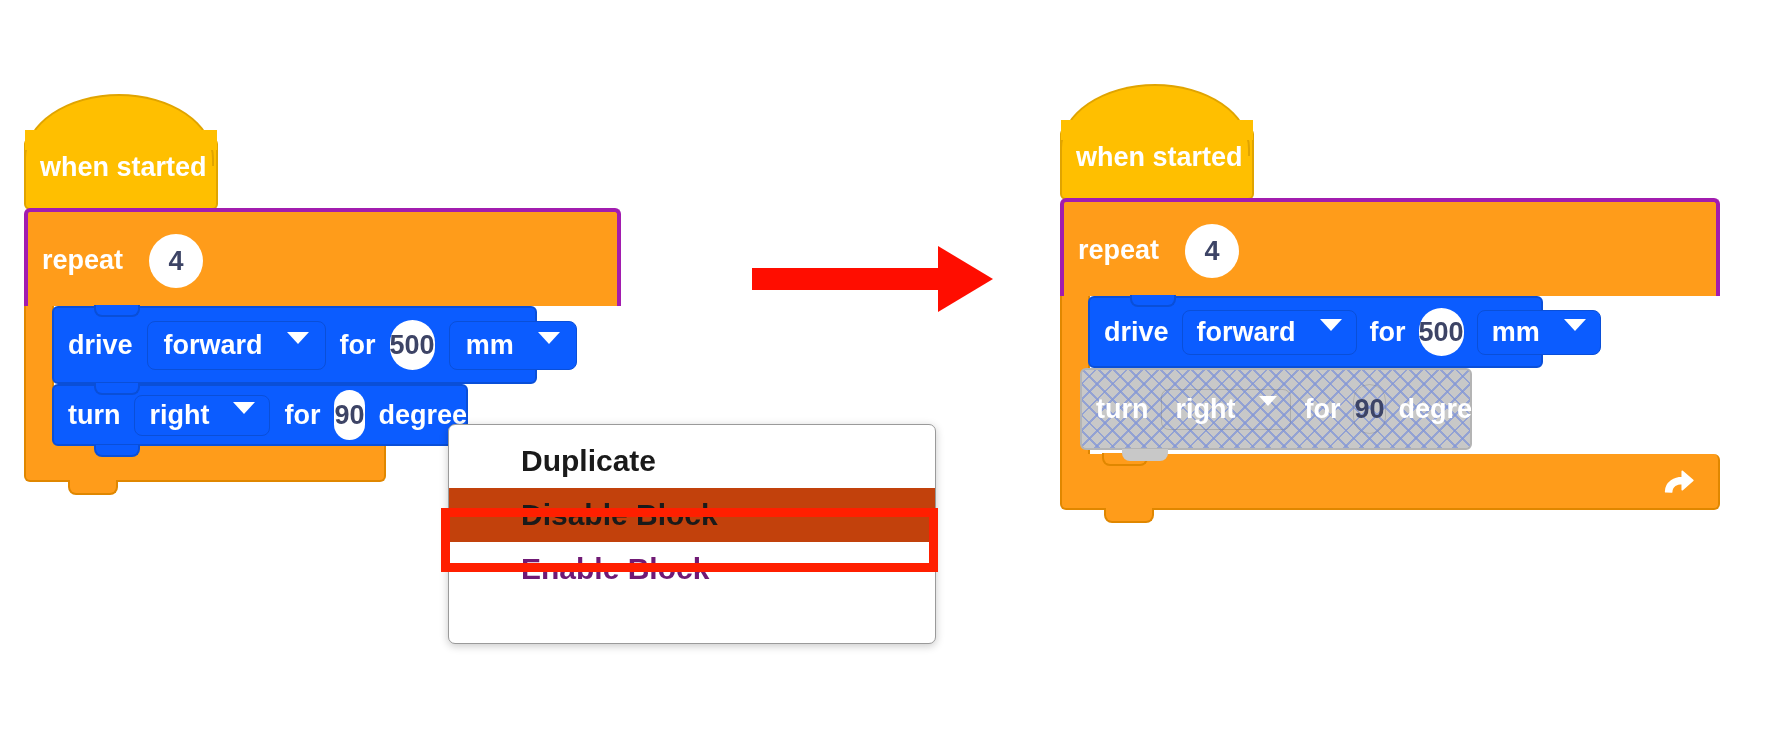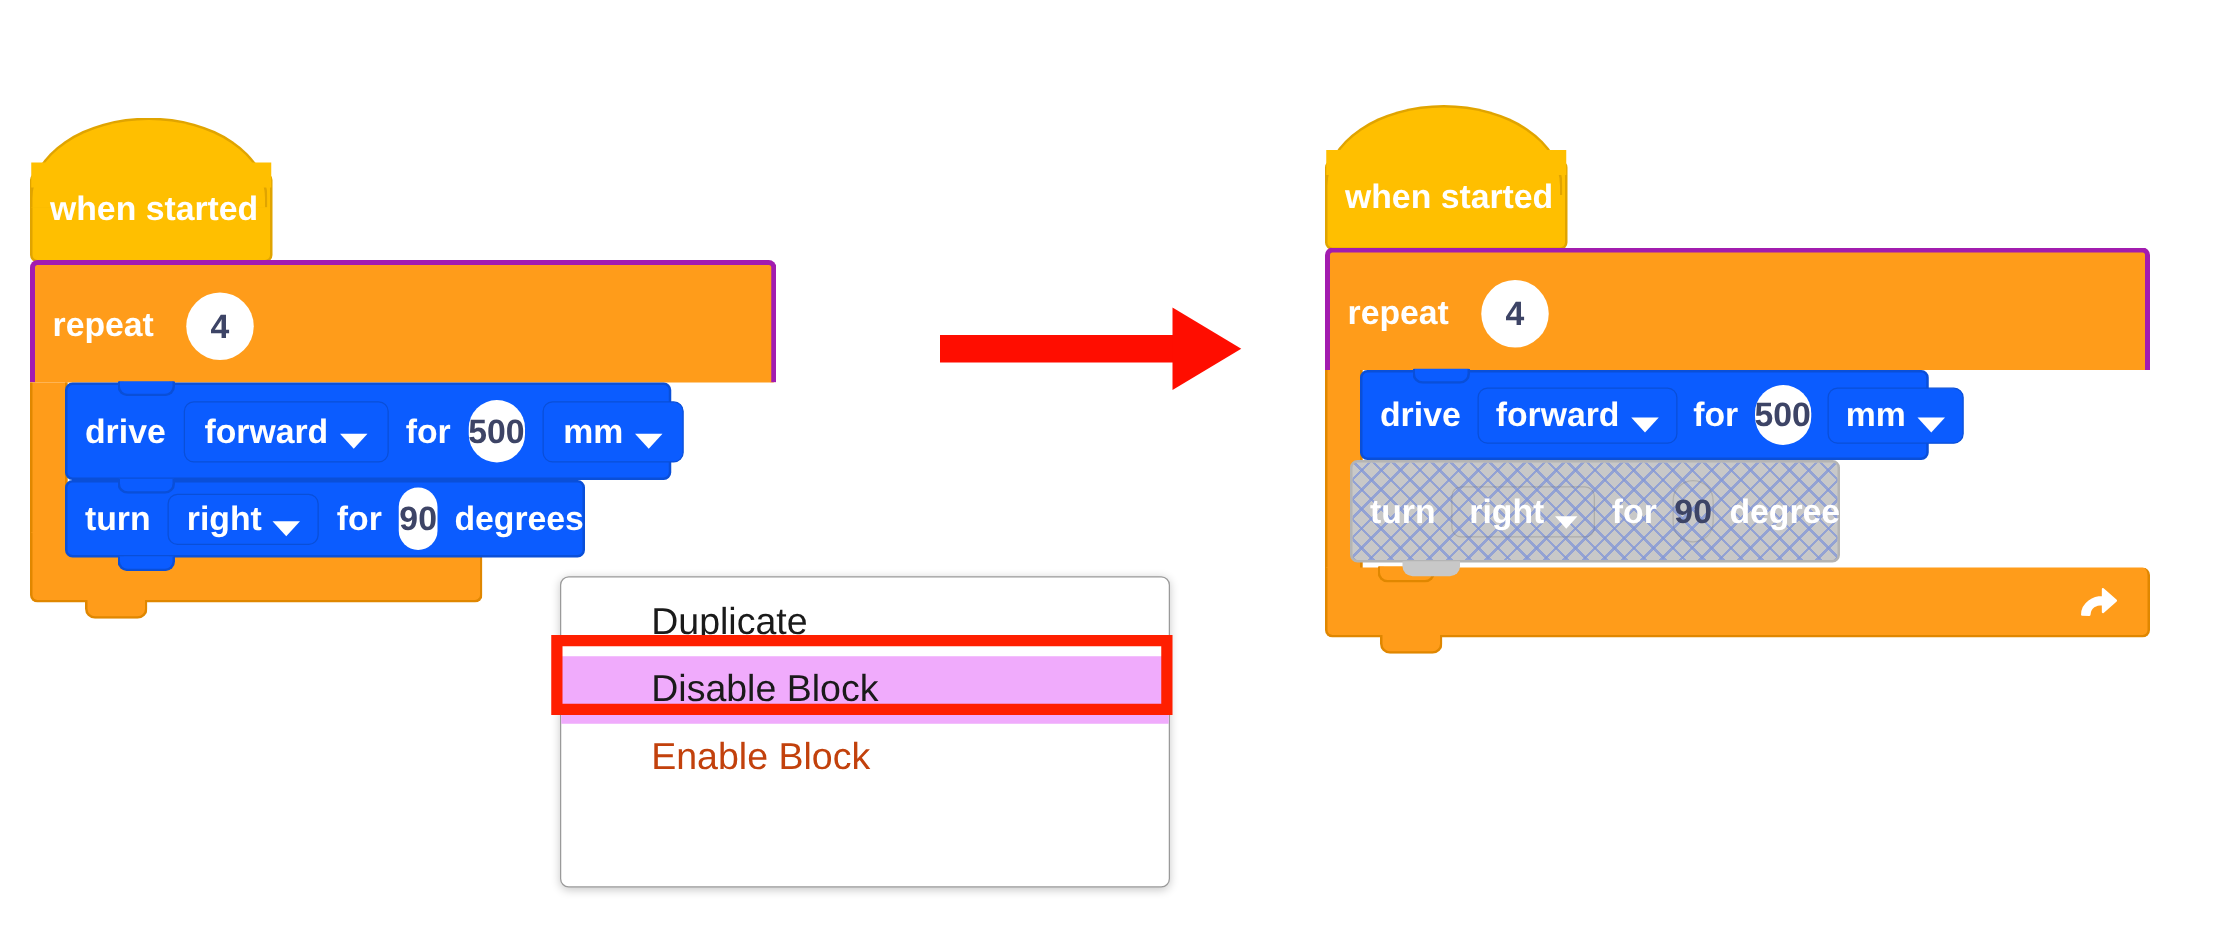--- a/index.html
+++ b/index.html
@@ -75,21 +75,21 @@
     font-size:27px;
     white-space:nowrap;
     line-height:1;
   }
 
   
   .dd{
     background:#0b5cff;
     border:1.5px solid #0a4fd8;
     border-radius:8px;
-    display:flex;align-items:flex-end;gap:9px;
+    display:flex;align-items:flex-start;gap:24px;
     padding:10px 16px;
   }
   .dd.dis{
     background:transparent;
     border:1.5px solid rgba(120,120,120,.35);
   }
   .caret{
     width:0;height:0;
     border-left:11px solid transparent;
     border-right:11px solid transparent;
@@ -138,22 +138,22 @@
     box-sizing:border-box;
   }
   .mi{
     height:54px;
     display:flex;align-items:center;
     padding-left:72px;
     font-size:30px;
     color:#1a1a1a;
     white-space:nowrap;
   }
-  .mi.sel{background:#f0abfc;}
-  .mi.dis{color:#c2410c;}
+  .mi.sel{background:#c2410c;}
+  .mi.dis{color:#701a75;}
   .redbox{
     position:absolute;
     border:9px solid #ff1f00;
     box-sizing:border-box;
     pointer-events:none;
   }
 </style>
 </head>
 <body>
 
@@ -261,21 +261,21 @@
         <span class="lbl">right</span>
         <span class="caret" style="border-left-width:9px;border-right-width:9px;border-top-width:10px;"></span>
       </div>
       <span class="lbl">for</span>
       <div class="num dis" style="width:56px;height:48px;">90</div>
       <span class="lbl">degrees</span>
     </div>
     <div class="blk" style="left:1122px;top:449px;width:46px;height:12px;background:#c8c8c8;border-radius:0 0 8px 8px;"></div>
   </div>
 
-  <div class="ctxmenu" style="left:448px;top:461px;width:488px;height:249px;">
+  <div class="ctxmenu" style="left:448px;top:424px;width:488px;height:220px;font-weight:bold;">
     <div class="mi">Duplicate</div>
     <div class="mi sel">Disable Block</div>
     <div class="mi dis">Enable Block</div>
   </div>
 
   <div class="redbox" style="left:441px;top:508px;width:497px;height:64px;"></div>
 
 </div>
 
 </body></html>

